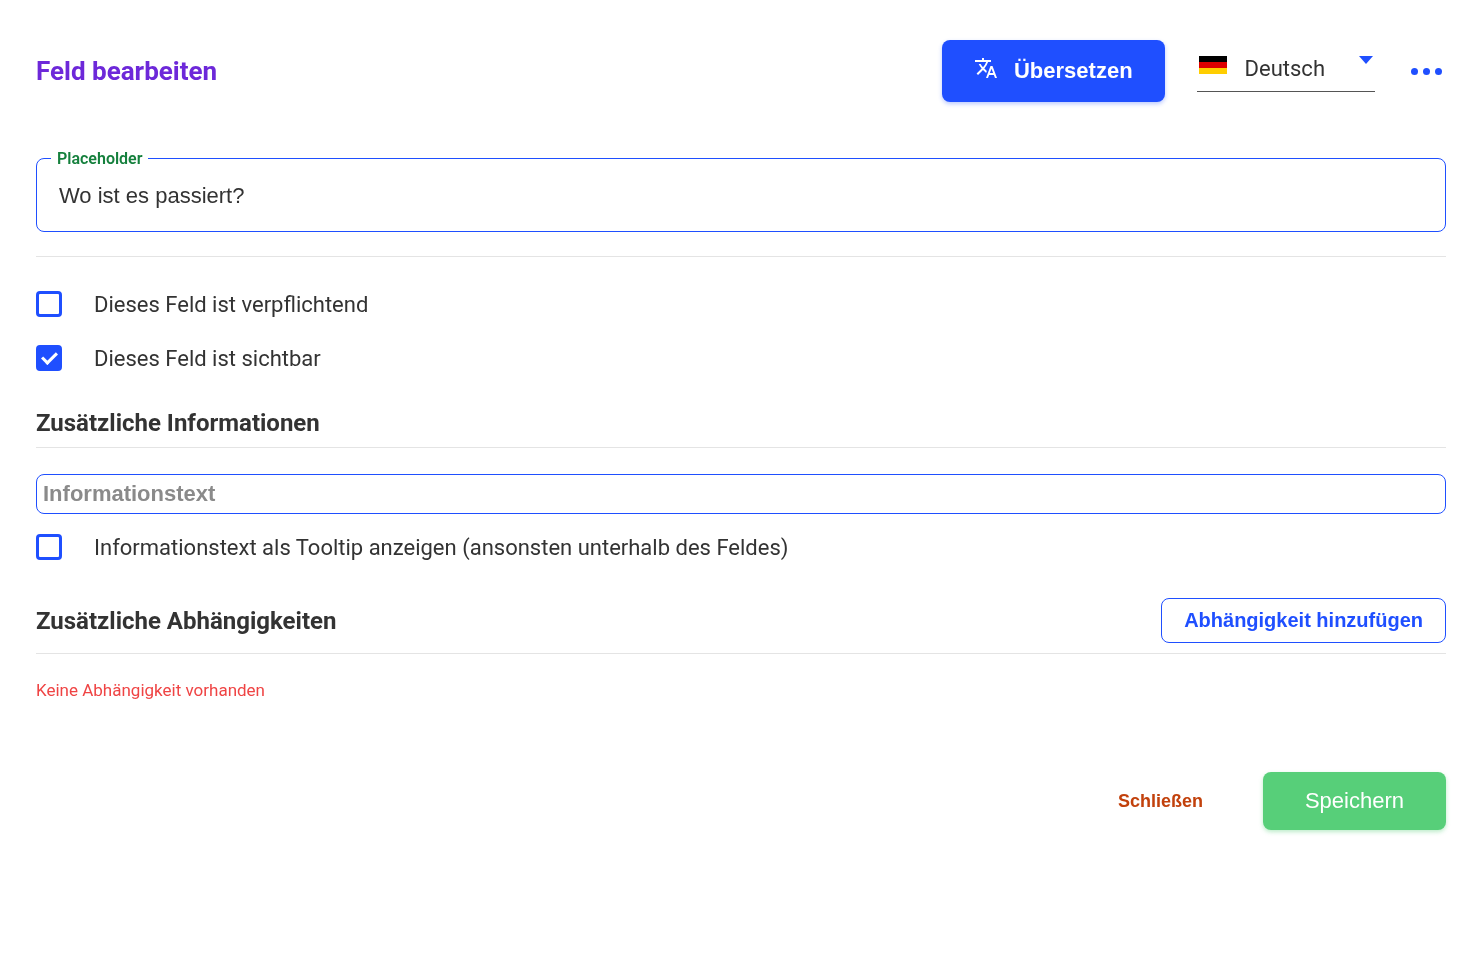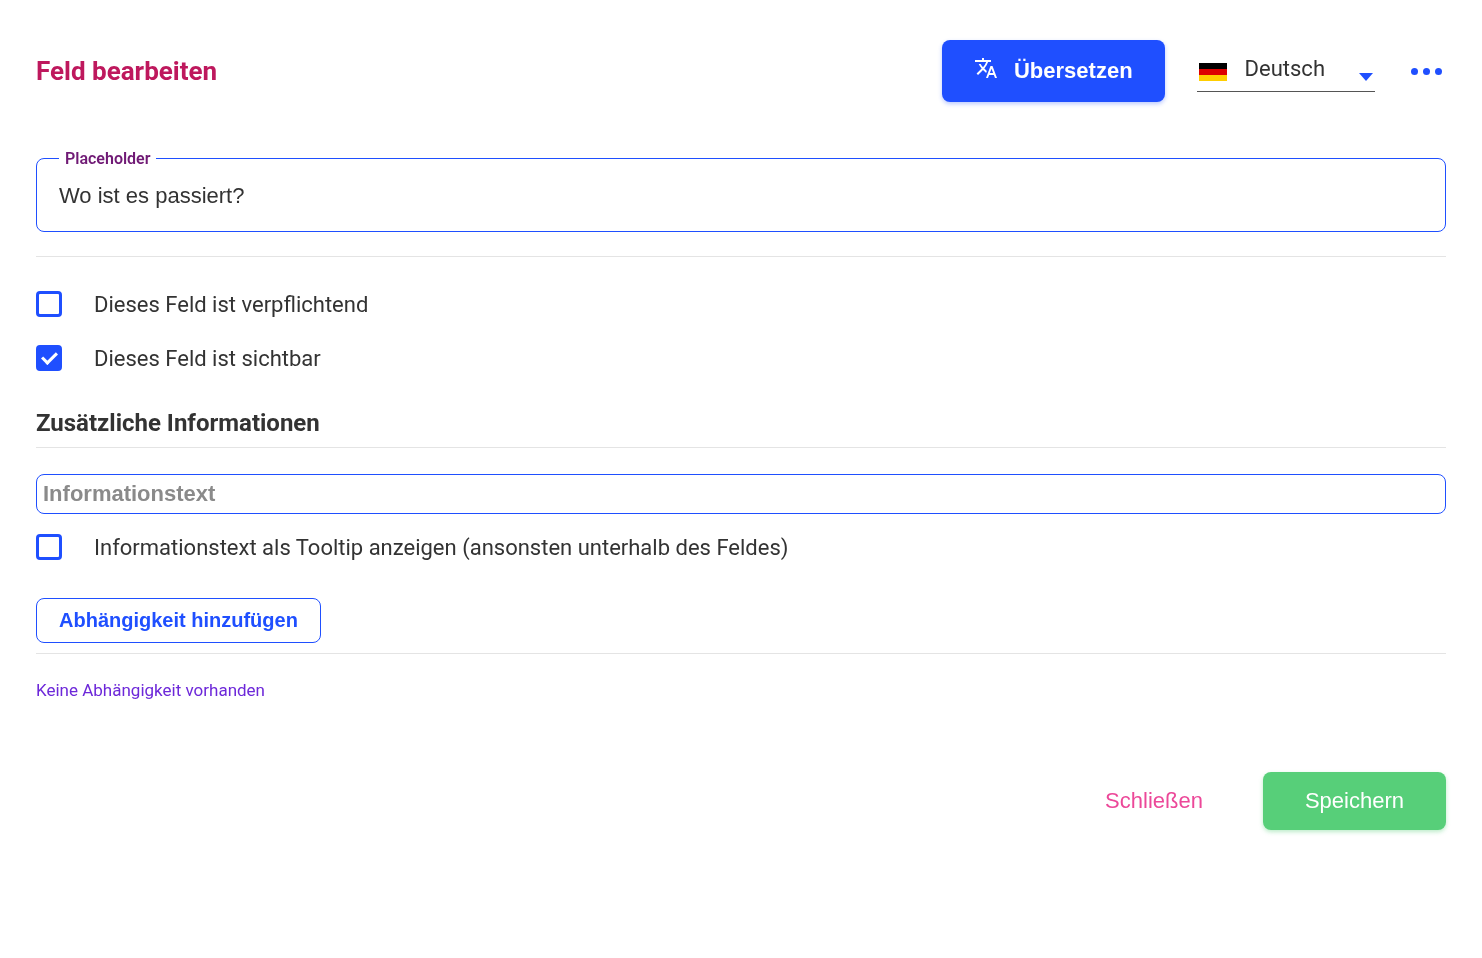--- a/index.html
+++ b/index.html
@@ -12,21 +12,21 @@
     }
     .header {
       display: flex;
       align-items: center;
       justify-content: space-between;
       margin-bottom: 56px;
     }
     .header-left h1 {
       font-size: 26px;
       font-weight: 700;
-      color: #be185d;
+      color: #6d28d9;
     }
     .header-right {
       display: flex;
       align-items: center;
       gap: 32px;
     }
     .btn-translate {
       background: #1f4fff;
       color: #fff;
       border: none;
@@ -37,21 +37,21 @@
       display: flex;
       align-items: center;
       gap: 16px;
       cursor: pointer;
       box-shadow: 0 2px 4px rgba(31,79,255,0.3);
       margin-left: 27px;
     }
     .btn-translate svg { width: 24px; height: 24px; fill: #fff; }
     .lang-select {
       display: flex;
-      align-items: flex-end;
+      align-items: flex-start;
       gap: 18px;
       border-bottom: 1px solid #555;
       padding: 6px 2px 10px 2px;
       cursor: pointer;
     }
     .flag {
       width: 28px; height: 18px; display: inline-block; position: relative;
       background: #ffce00;
     }
     .flag::before { content:""; position:absolute; left:0; top:0; width:100%; height:33.33%; background:#000; }
@@ -64,26 +64,26 @@
     .fieldset {
       position: relative;
       border: 1.5px solid #1f4fff;
       border-radius: 8px;
       padding: 24px 22px 22px;
       margin-bottom: 24px;
     }
     .fieldset-legend {
       position: absolute;
       top: -10px;
-      left: 22px;
+      left: 14px;
       background: #fff;
       padding: 0 6px;
       font-size: 16px;
       font-weight: 600;
-      color: #701a75;
+      color: #15803d;
     }
     .fieldset-value {
       font-size: 22px;
       color: #333;
       border: none;
       outline: none;
       width: 100%;
       background: transparent;
     }
 
@@ -124,28 +124,28 @@
       border: none; outline: none; width: 100%; font-size: 22px; color:#333; background:transparent;
     }
     .plain-input::placeholder { color: #8a8a8a; font-weight: 600; }
 
     .btn-outline {
       border: 1.5px solid #1f4fff; color:#1f4fff; background:#fff;
       border-radius: 8px; padding: 10px 22px; font-size: 20px; font-weight: 700;
       cursor: pointer;
     }
 
-    .empty-text { font-size: 17px; color:#6d28d9; margin-top: 4px; }
+    .empty-text { font-size: 17px; color:#ef4444; margin-top: 4px; }
 
     .footer {
       display: flex; justify-content: flex-end; align-items: center; gap: 60px;
       margin-top: 72px;
     }
     .btn-text {
-      background: none; border: none; color: #ec4899; font-size: 22px; font-weight: 400; cursor:pointer;
+      background: none; border: none; color: #c2410c; font-size: 18px; font-weight: 700; cursor:pointer;
     }
     .btn-save {
       background: #57cf79; color: #fff; border: none; border-radius: 8px;
       padding: 16px 42px; font-size: 22px; font-weight: 400; cursor:pointer;
       box-shadow: 0 2px 4px rgba(87,207,121,0.4);
     }
   </style>
 </head>
 <body>
 
@@ -199,20 +199,21 @@
 <div class="plain-input-box">
   <input class="plain-input" placeholder="Informationstext" style="">
 </div>
 
 <div class="check-row">
   <div class="checkbox"></div>
   <span class="check-label">Informationstext als Tooltip anzeigen (ansonsten unterhalb des Feldes)</span>
 </div>
 
 <div class="section-header">
+  <span class="section-title">Zusätzliche Abhängigkeiten</span>
   <button class="btn-outline">Abhängigkeit hinzufügen</button>
 </div>
 
 <div class="empty-text">Keine Abhängigkeit vorhanden</div>
 
 <div class="footer">
   <button class="btn-text">Schließen</button>
   <button class="btn-save">Speichern</button>
 </div>
 

